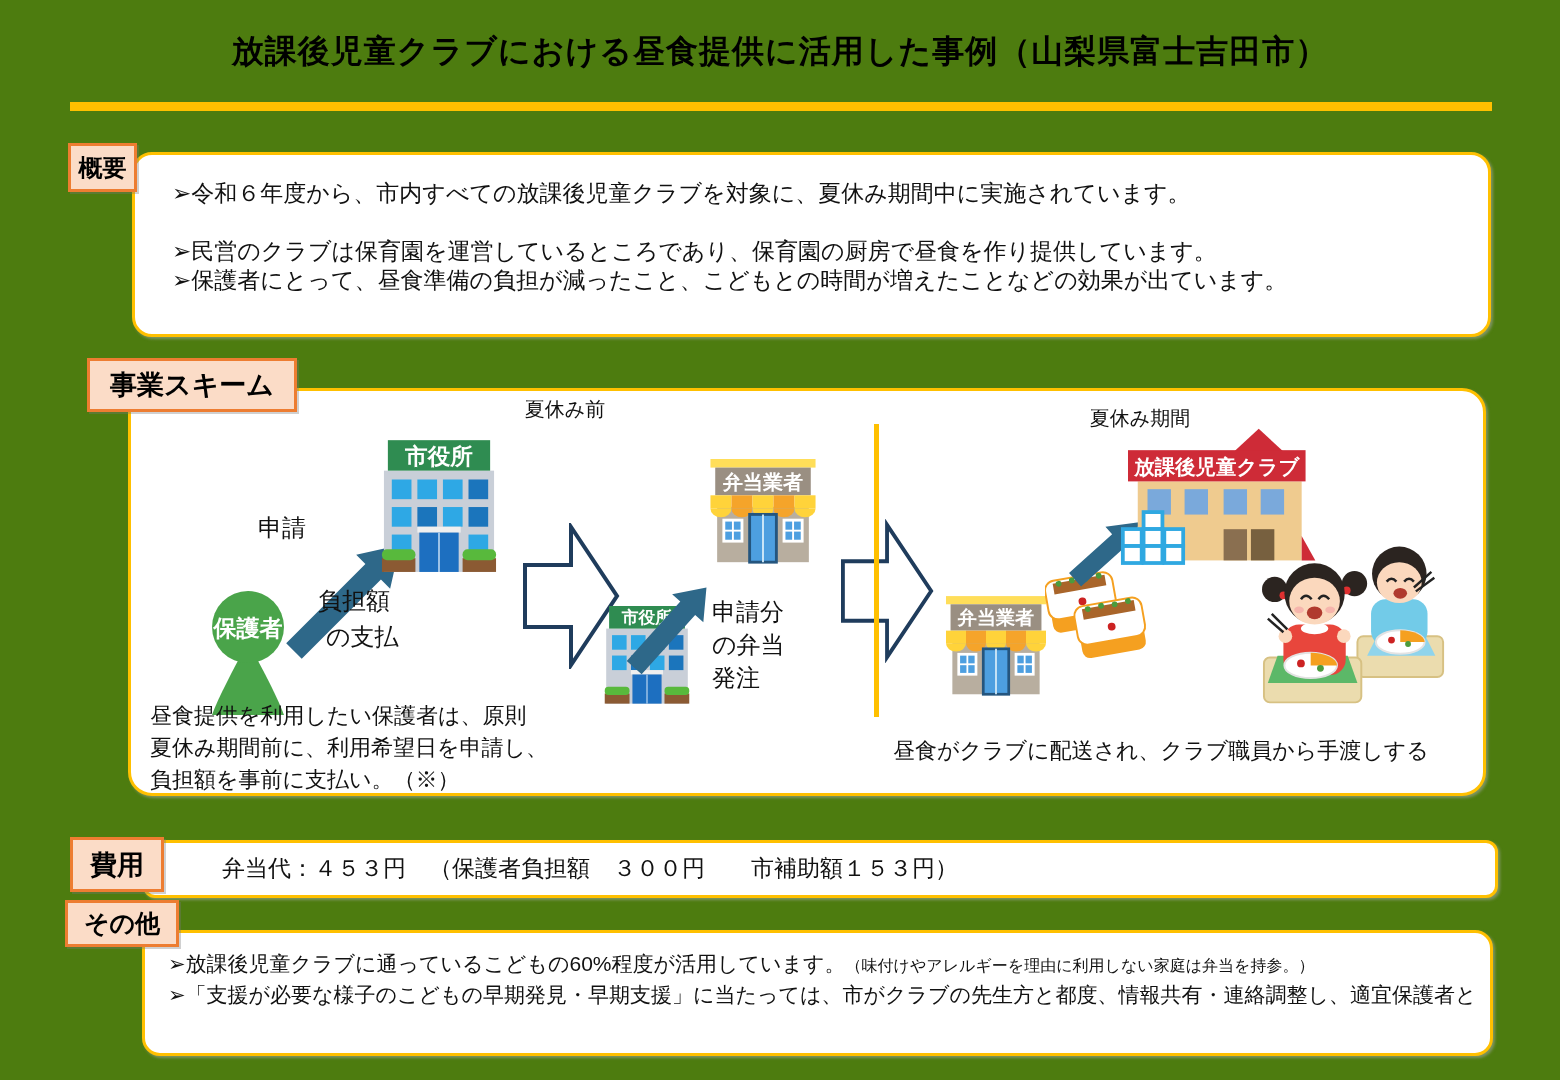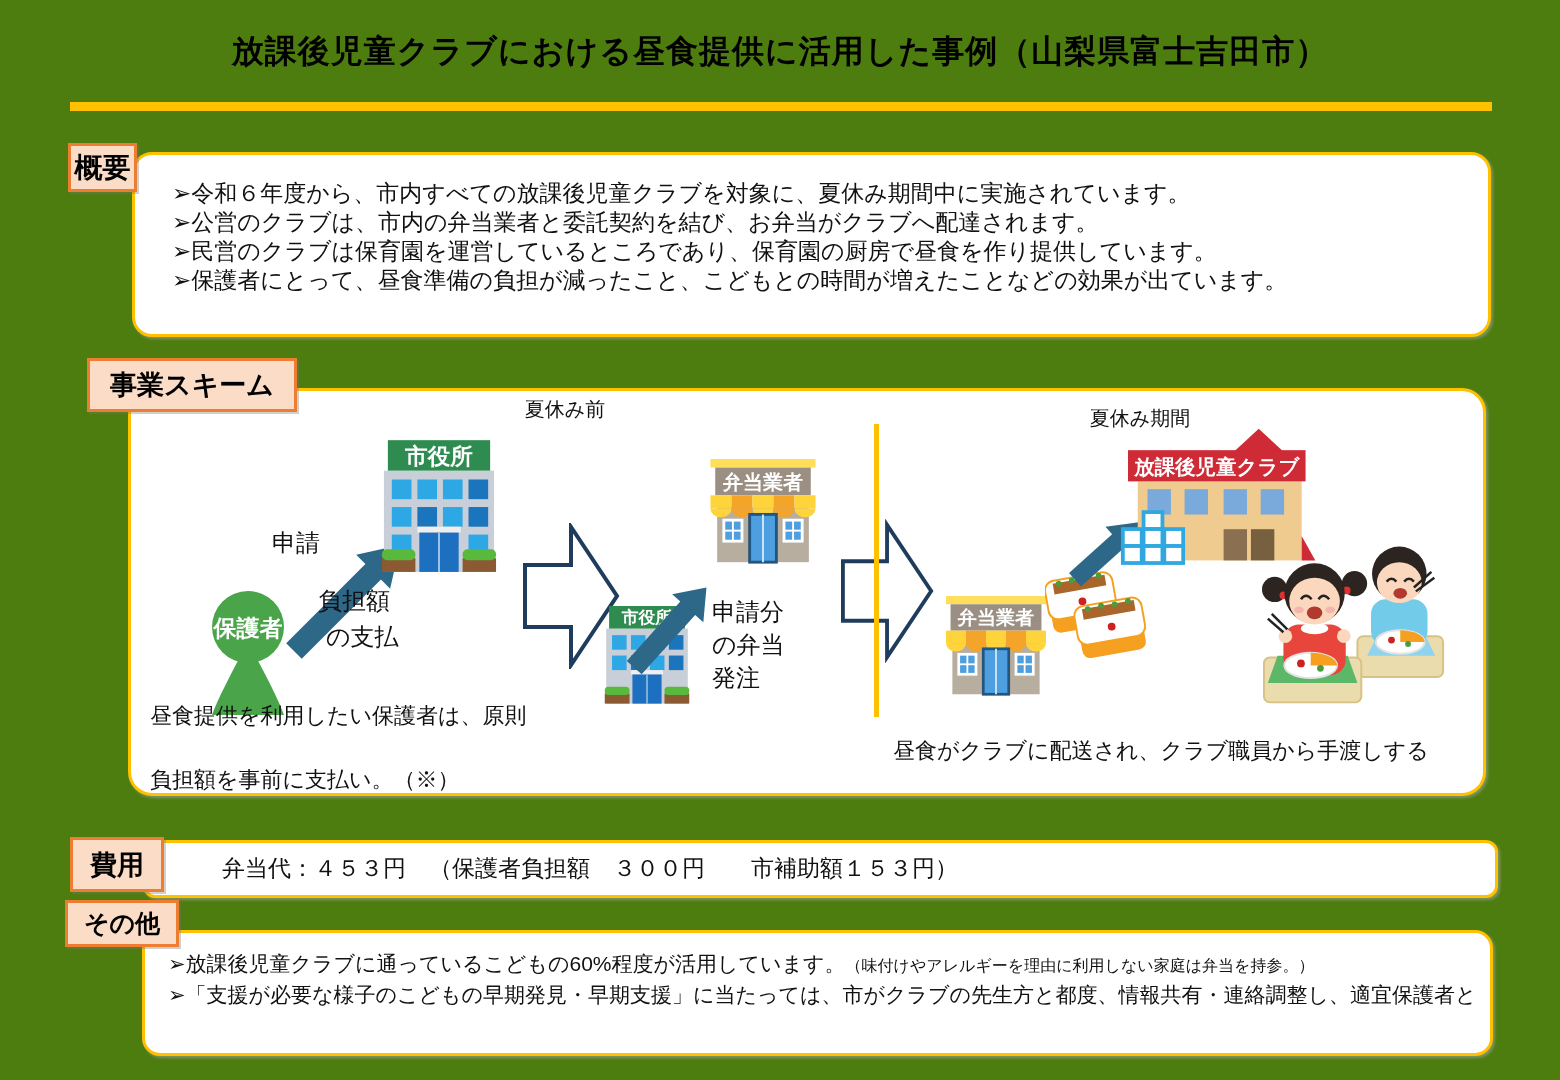--- a/index.html
+++ b/index.html
@@ -25,25 +25,24 @@
 </style>
 </head>
 <body>
 
 <div class="page">
 
   <div class="abs title">放課後児童クラブにおける昼食提供に活用した事例（山梨県富士吉田市）</div>
   <div class="abs gold-bar"></div>
 
   <div class="abs content-box" style="left:132px;top:152px;width:1353px;height:179px;border-radius:20px;"></div>
-  <div class="abs label-box" style="left:68px;top:143px;width:63px;height:43px;font-size:28px;">
+  <div class="abs label-box" style="left:68px;top:143px;width:63px;height:43px;font-size:24px;">
     <span>概要</span>
   </div>
   <div class="abs btxt" style="left:172px;top:179px;">➢令和６年度から、市内すべての放課後児童クラブを対象に、夏休み期間中に実施されています。</div>
-  <div class="abs btxt" style="left:172px;top:208px;">➢公営のクラブは、市内の弁当業者と委託契約を結び、お弁当がクラブへ配達されます。</div>
   <div class="abs btxt" style="left:172px;top:237px;">➢民営のクラブは保育園を運営しているところであり、保育園の厨房で昼食を作り提供しています。</div>
   <div class="abs btxt" style="left:172px;top:266px;">➢保護者にとって、昼食準備の負担が減ったこと、こどもとの時間が増えたことなどの効果が出ています。</div>
 
   <div class="abs content-box" style="left:128px;top:388px;width:1352px;height:402px;border-radius:24px;"></div>
   <div class="abs label-box" style="left:65px;top:358px;width:204px;height:48px;font-size:27px;margin-left:22px;">
     <span>事業スキーム</span>
   </div>
 
   <div class="abs phase" style="left:455px;top:396px;width:220px;">夏休み前</div>
   <div class="abs phase" style="left:1020px;top:405px;width:240px;">夏休み期間</div>
@@ -54,21 +53,21 @@
     <path d="M50,52 C36,78 20,108 14,125 L86,125 C80,108 64,78 50,52 Z" fill="#4AA44A"></path>
     <circle cx="50" cy="37" r="36" fill="#4AA44A"></circle>
     <text x="50" y="46" text-anchor="middle" font-size="23" font-weight="bold" fill="#ffffff">保護者</text>
   </svg>
 
   <svg class="abs illus" style="left:272px;top:523px;" width="150" height="150" viewBox="0 0 150 150">
     <g transform="rotate(-45 75 75)">
       <polygon points="0,64 112,64 112,51 150,75 112,99 112,86 0,86" fill="#2E6889"></polygon>
     </g>
   </svg>
-  <div class="abs anno" style="left:258px;top:527px;margin-left:14px;">申請</div>
+  <div class="abs anno" style="left:258px;top:512px;">申請</div>
   <div class="abs anno" style="left:318px;top:585px;">負担額</div>
   <div class="abs anno" style="left:326px;top:621px;text-align:center;">の支払</div>
 
   <svg class="abs illus" style="left:380px;top:440px;" width="118" height="138" viewBox="0 0 120 140">
     <rect x="4" y="31" width="112" height="103" fill="#C9CFD8"></rect>
     <rect x="8" y="0" width="104" height="31" fill="#2F8C51"></rect>
     <text x="60" y="24" text-anchor="middle" font-size="23" font-weight="bold" fill="#ffffff">市役所</text>
     <rect x="12" y="40" width="20" height="20" fill="#2EA8E5"></rect>
       <rect x="38" y="40" width="20" height="20" fill="#2EA8E5"></rect>
     <rect x="64" y="40" width="20" height="20" fill="#2EA8E5"></rect>
@@ -269,20 +268,21 @@
       <line x1="22" y1="96" x2="6" y2="82" stroke="#222" stroke-width="2.5"></line>
       <line x1="26" y1="93" x2="10" y2="77" stroke="#222" stroke-width="2.5"></line>
       <ellipse cx="50" cy="130" rx="27" ry="13" fill="#ffffff" stroke="#E3E3E3" stroke-width="2"></ellipse>
       <path d="M50,117 a27,13 0 0 1 27,13 l-27,0 z" fill="#F5A020"></path>
       <circle cx="40" cy="128" r="4" fill="#CC2222"></circle>
         <circle cx="60" cy="133" r="3.5" fill="#4C9B3C"></circle>
     </g>
   </svg>
 
   <div class="abs note" style="left:150px;top:700px;">昼食提供を利用したい保護者は、原則</div>
+  <div class="abs note" style="left:150px;top:732px;">夏休み期間前に、利用希望日を申請し、</div>
   <div class="abs note" style="left:150px;top:764px;">負担額を事前に支払い。（※）</div>
   <div class="abs note" style="left:893px;top:735px;">昼食がクラブに配送され、クラブ職員から手渡しする</div>
 
   <div class="abs content-box" style="left:143px;top:840px;width:1349px;height:52px;border-radius:12px;"></div>
   <div class="abs label-box" style="left:70px;top:837px;width:88px;height:49px;font-size:27px;">
     <span>費用</span>
   </div>
   <div class="abs" style="left:183px;top:853px;font-size:23px;z-index:4;white-space:nowrap;margin-left:39px;">弁当代：４５３円　（保護者負担額　３００円　　市補助額１５３円）</div>
 
   <div class="abs content-box" style="left:142px;top:930px;width:1345px;height:120px;border-radius:18px;"></div>

